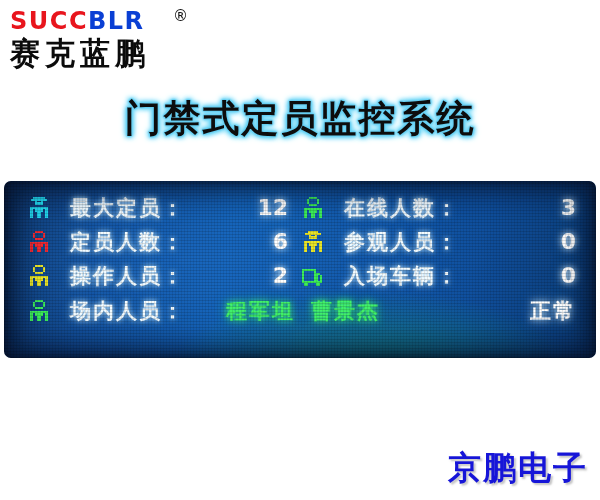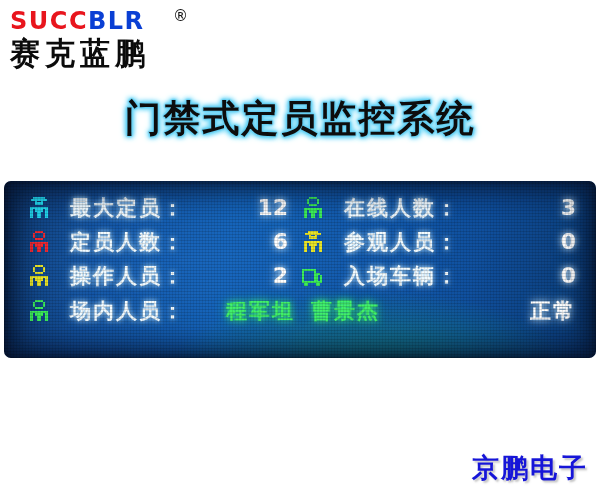--- a/index.html
+++ b/index.html
@@ -125,21 +125,21 @@
     font-family:"DejaVu Sans","Liberation Sans",sans-serif;
     font-weight:bold;font-size:21px;line-height:34px;
     color:#ffffff;letter-spacing:2px;white-space:nowrap;
     text-shadow:0 0 6px rgba(215,240,255,.95),0 0 13px rgba(160,215,255,.65);
   }
 
   
   .footer-brand{
     position:absolute;right:12px;top:452px;
     font-family:"DejaVu Sans","Liberation Sans",sans-serif;
-    font-weight:bold;font-size:27px;line-height:32px;
+    font-weight:bold;font-size:33px;line-height:32px;
     color:#1615d8;letter-spacing:2px;white-space:nowrap;
     text-shadow:2px 2px 2px rgba(150,150,150,.55);
   }
 </style>
 </head>
 <body>
 
 <div class="logo-block">
   <div class="logo-latin">
     <span class="part-red">SUCC</span><span class="part-blue">BLR</span>

